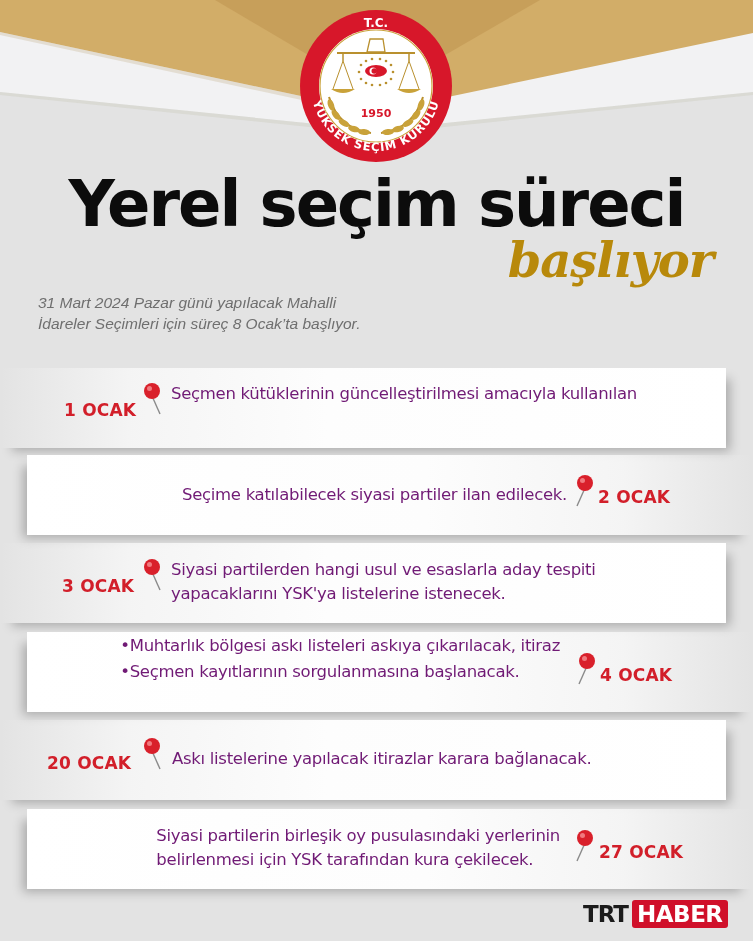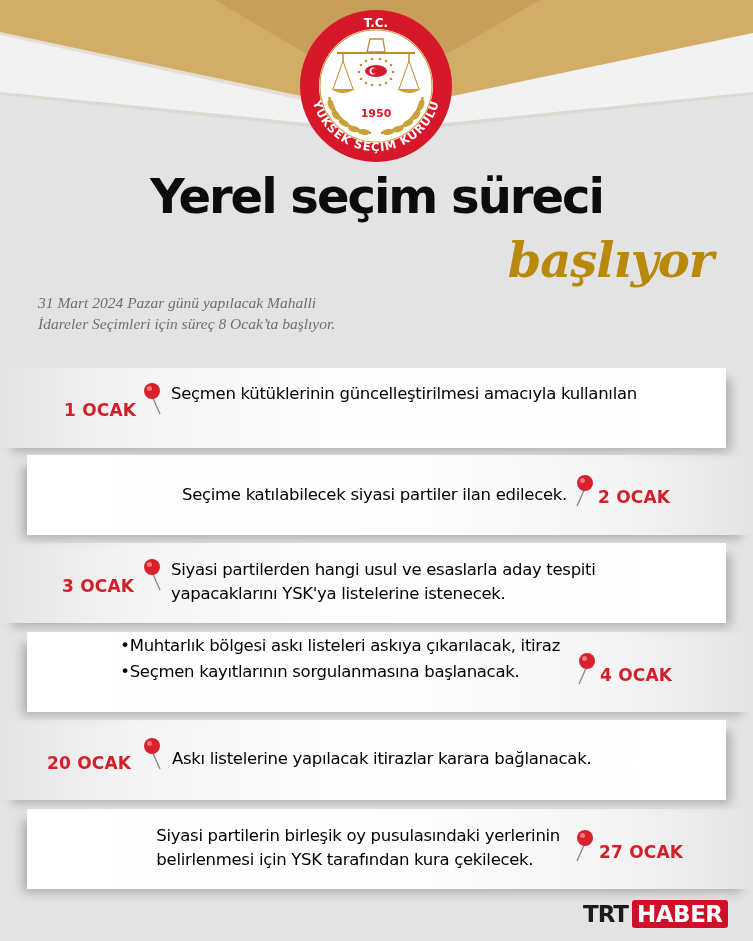--- a/index.html
+++ b/index.html
@@ -12,37 +12,37 @@
   }
   .bg-svg { position: absolute; left: 0; top: 0; width: 753px; height: 180px; }
 
   .logo { position: absolute; left: 299px; top: 9px; width: 154px; height: 154px; }
 
   .title {
     position: absolute; left: 0; width: 753px; top: 172px;
     text-align: center;
     font-family: "DejaVu Sans", sans-serif;
     font-weight: bold;
-    font-size: 48px;
+    font-size: 64px;
     letter-spacing: -2px;
     color: #0c0c0c;
     line-height: 1;
   }
   .title-accent {
     position: absolute; right: 40px; top: 236px;
     font-family: "DejaVu Serif", serif;
     font-weight: bold; font-style: italic;
     font-size: 48px;
     color: #b8890b;
     letter-spacing: -1px;
     line-height: 1;
   }
   .subtitle {
     position: absolute; left: 38px; top: 292px; width: 460px;
-    font-family: Liberation Serif, serif;
+    font-family: Liberation Sans, sans-serif;
     font-style: italic;
     font-size: 15.5px;
     line-height: 21px;
     color: #6f6f6f;
   }
 
   .card {
     position: absolute;
     height: 80px;
     box-shadow: 0 7px 10px -4px rgba(0,0,0,0.28);
@@ -65,21 +65,21 @@
     color: #d21f2a;
     white-space: nowrap;
     letter-spacing: 0.2px;
   }
   .pin { position: absolute; width: 22px; height: 34px; }
   .desc {
     position: absolute;
     font-family: "DejaVu Sans", sans-serif;
     font-size: 16.5px;
     line-height: 24px;
-    color: #000000;
+    color: #701a75;
     white-space: nowrap;
     letter-spacing: -0.3px;
   }
   .desc.right { }
   .desc.left { text-align: left; }
 
   .brand { position: absolute; left: 583px; top: 899px; height: 30px; display: flex; align-items: center; }
   .brand-trt {
     font-family: "DejaVu Sans", sans-serif; font-weight: bold; font-size: 23px;
     color: #1b1b1b; letter-spacing: -1px; margin-right: 4px;

